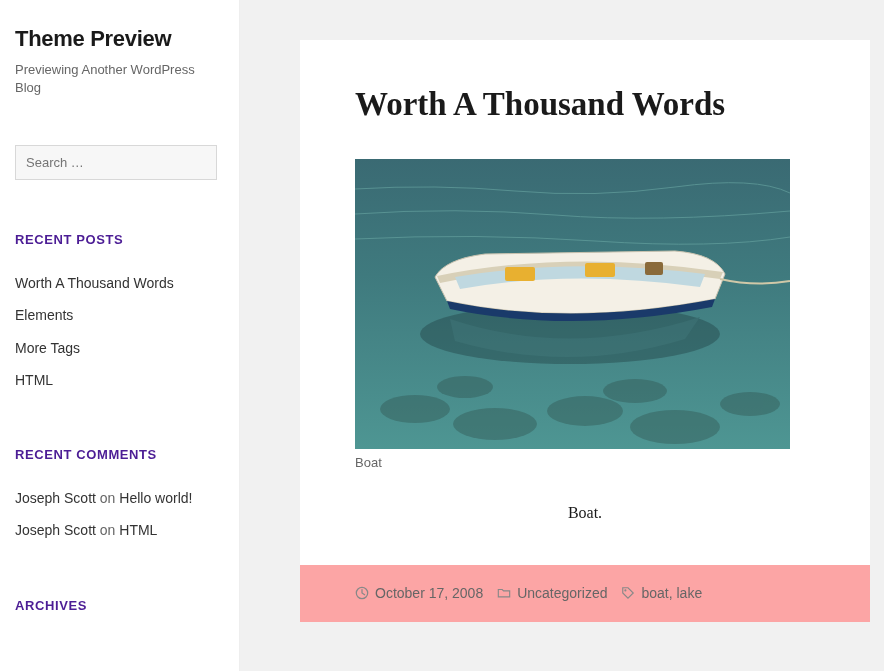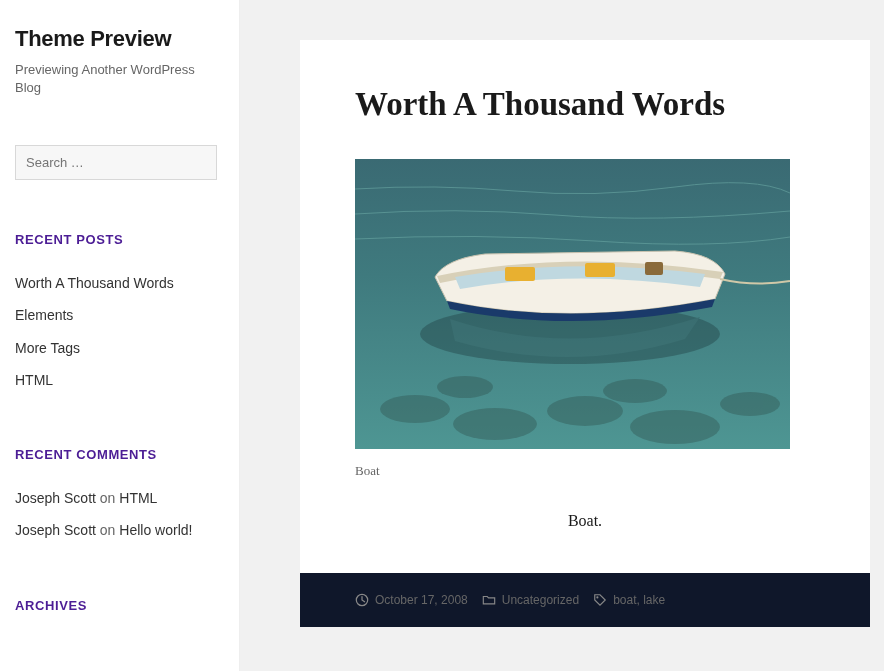--- a/index.html
+++ b/index.html
@@ -88,36 +88,36 @@
   }
   .figure {
     margin-bottom: 28px;
   }
   .boat-svg {
     width: 435px;
     height: 290px;
     display: block;
   }
   .caption {
-    font-family: Liberation Serif, serif;
-    font-size: 13px;
-    color: #666;
-    margin-top: 12px;
+    font-family: Liberation Sans, sans-serif;
+    font-size: 13px;
+    color: #666;
+    margin-top: 4px;
   }
   .post-content {
     font-family: Georgia, serif;
     font-size: 16px;
     color: #1a1a1a;
     text-align: center;
   }
   .article-footer {
-    background: #0f172a;
+    background: #fca5a5;
     padding: 18px 55px;
     font-family: -apple-system, BlinkMacSystemFont, "Segoe UI", Helvetica, Arial, sans-serif;
-    font-size: 12px;
+    font-size: 14px;
     color: #666;
     display: flex;
     align-items: center;
     gap: 6px;
     flex-wrap: wrap;
   }
   .meta-icon {
     width: 14px;
     height: 14px;
     display: inline-block;
@@ -156,26 +156,26 @@
         <li><a class="plain-link">HTML</a></li>
       </ul>
     </section>
 
     <section class="widget">
       <h2 class="widget-title">RECENT COMMENTS</h2>
       <ul>
         <li>
           <a class="plain-link">Joseph Scott</a>
           <span class="muted">on</span>
-          <a class="plain-link">HTML</a>
+          <a class="plain-link">Hello world!</a>
         </li>
         <li>
           <a class="plain-link">Joseph Scott</a>
           <span class="muted">on</span>
-          <a class="plain-link">Hello world!</a>
+          <a class="plain-link">HTML</a>
         </li>
       </ul>
     </section>
 
     <section class="widget">
       <h2 class="widget-title">ARCHIVES</h2>
     </section>
 
   </aside>
 

